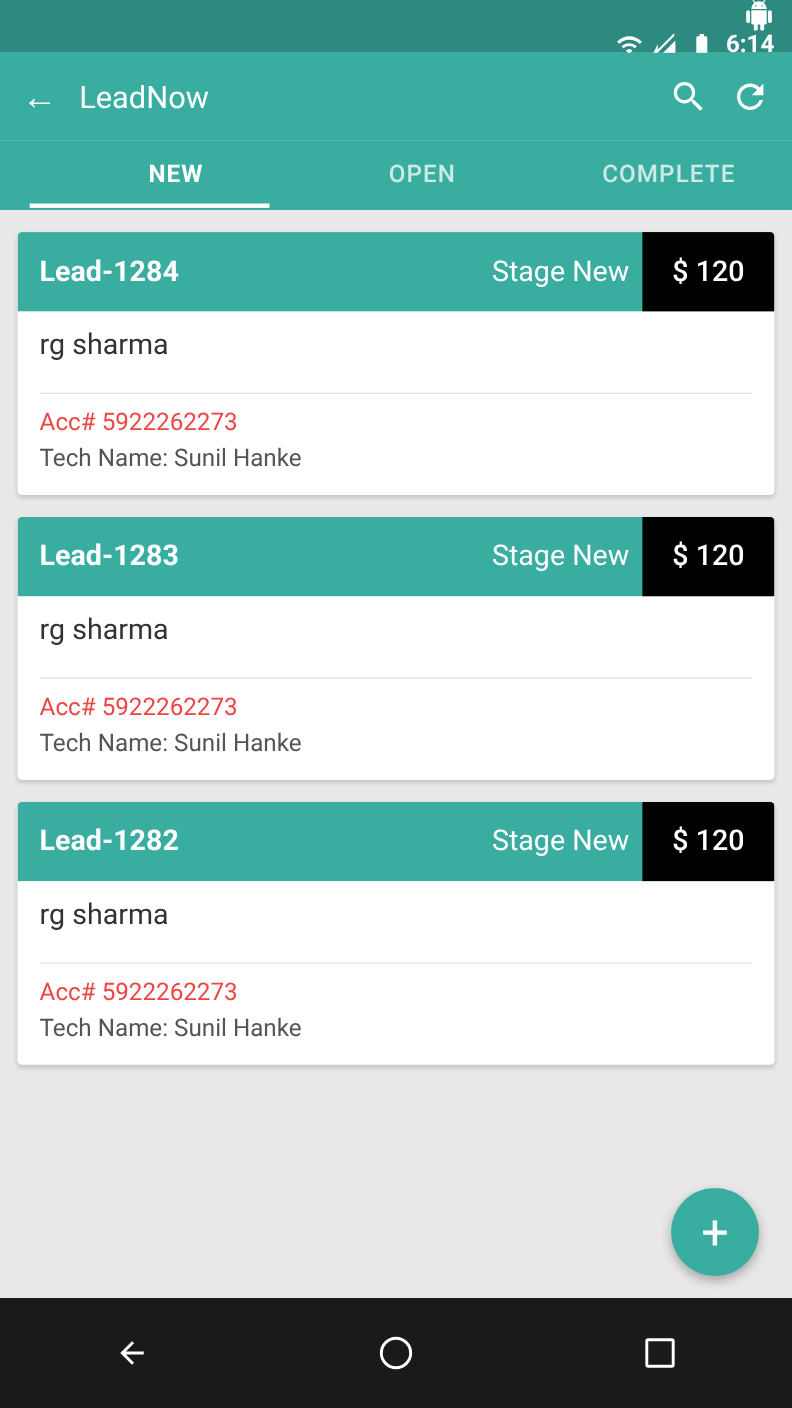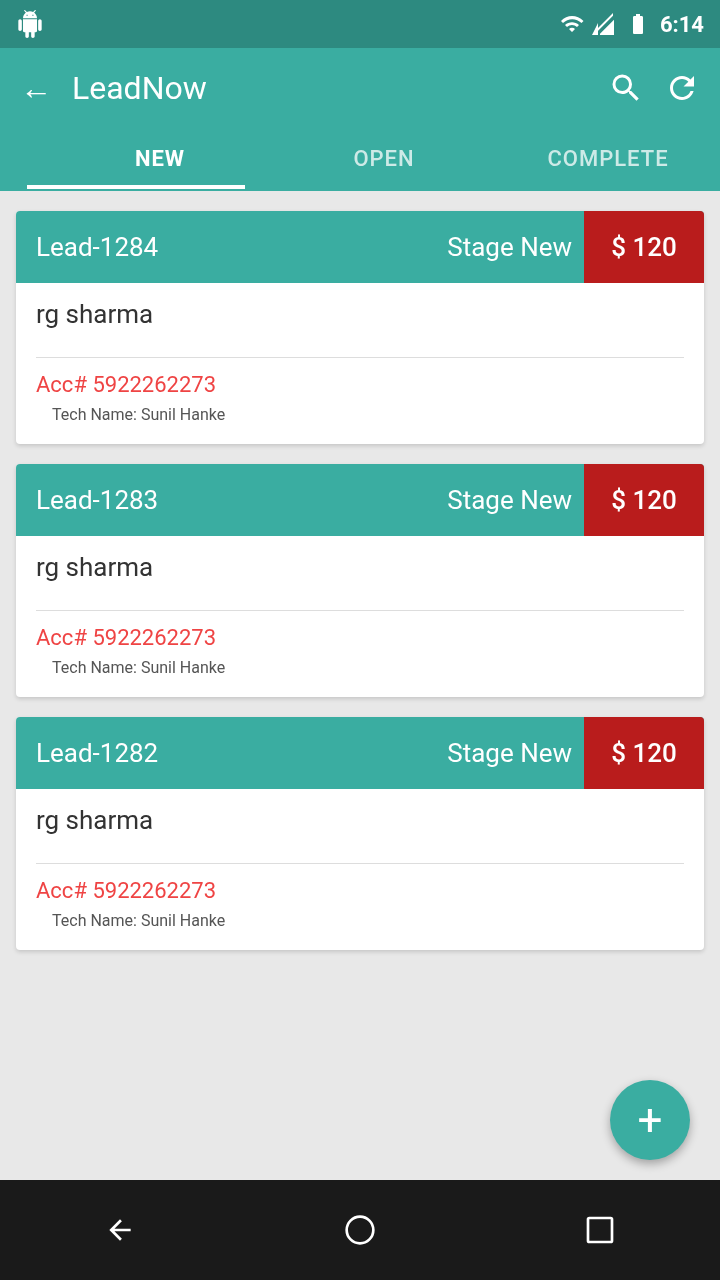--- a/index.html
+++ b/index.html
@@ -11,23 +11,24 @@
       background: #f0f0f0;
       display: flex;
       flex-direction: column;
     }
 
     
     .status-bar {
       background: #2d8a80;
       height: 48px;
       display: flex;
-      align-items: center;
+      align-items: flex-end;
       justify-content: space-between;
       padding: 0 16px;
+      flex-direction: column;
     }
     .status-bar-left {
       display: flex;
       align-items: center;
     }
     .status-bar-right {
       display: flex;
       align-items: center;
       gap: 8px;
     }
@@ -46,21 +47,21 @@
       padding: 0 20px;
       justify-content: space-between;
     }
     .toolbar-left {
       display: flex;
       align-items: center;
       gap: 20px;
     }
     .toolbar-title {
       color: white;
-      font-size: 32px;
+      font-size: 28px;
       font-weight: 400;
     }
     .toolbar-right {
       display: flex;
       align-items: center;
       gap: 20px;
     }
     .toolbar-icon {
       color: white;
       font-size: 32px;
@@ -118,31 +119,31 @@
     .lead-card-header {
       background: #3aada1;
       display: flex;
       align-items: center;
       justify-content: space-between;
       height: 72px;
     }
     .lead-card-title {
       color: white;
       font-size: 26px;
-      font-weight: 400;
+      font-weight: 700;
       padding-left: 20px;
       flex: 1;
     }
     .lead-card-stage {
       color: white;
       font-size: 26px;
       padding-right: 12px;
     }
     .lead-card-amount {
-      background: #b91c1c;
+      background: #000000;
       color: white;
       font-size: 26px;
       font-weight: 500;
       padding: 0 20px;
       height: 100%;
       display: flex;
       align-items: center;
       min-width: 120px;
       justify-content: center;
     }
@@ -159,23 +160,22 @@
       border: none;
       border-top: 1px solid #ddd;
       margin-bottom: 14px;
     }
     .lead-acc {
       font-size: 22px;
       color: #ef4444;
       margin-bottom: 8px;
     }
     .lead-tech {
-      font-size: 16px;
+      font-size: 22px;
       color: #555;
-      margin-left: 16px;
     }
 
     
     .fab {
       position: fixed;
       bottom: 120px;
       right: 30px;
       width: 80px;
       height: 80px;
       border-radius: 50%;

